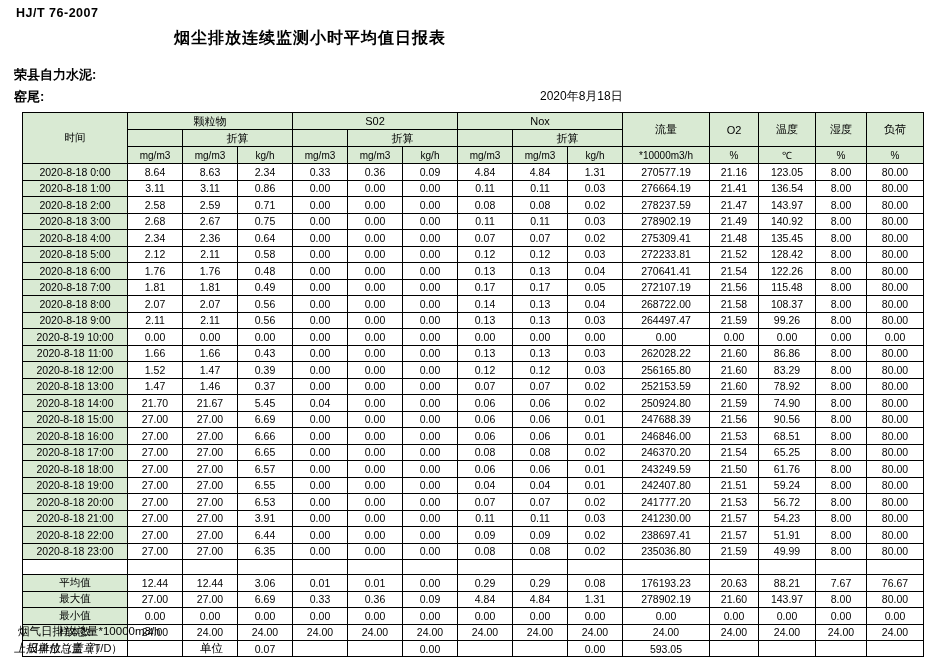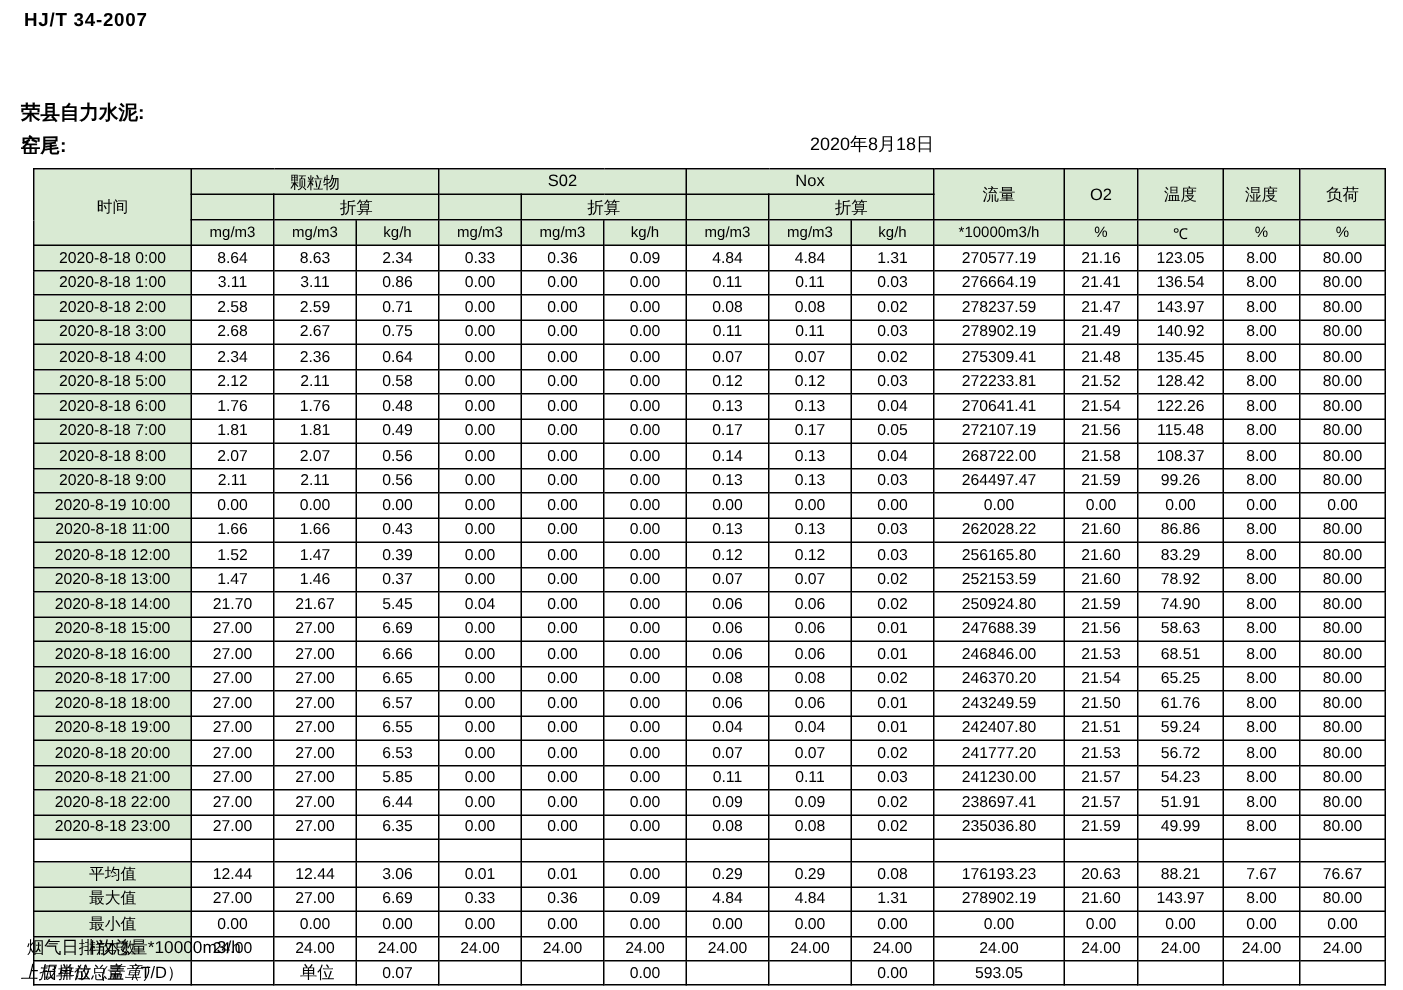--- a/index.html
+++ b/index.html
@@ -157,21 +157,22 @@
   }
   .daily-row td.boxed {
     border: 1px solid #000000;
   }
 </style>
 </head>
 <body>
 
 <div class="page">
 
-  <div class="std-code">HJ/T  34-2007</div>
+  <div class="std-code">HJ/T  76-2007</div>
+  <div class="doc-title">烟尘排放连续监测小时平均值日报表</div>
   <div class="company">荣县自力水泥:</div>
   <div class="source">窑尾:</div>
   <div class="report-date">2020年8月18日</div>
 
   <table class="report">
     <colgroup>
       <col style="width:104px">
       <col style="width:54px">
         <col style="width:54px">
         <col style="width:54px">
@@ -486,21 +487,21 @@
           <td class="num">27.00</td>
           <td class="num">6.69</td>
           <td class="num">0.00</td>
           <td class="num">0.00</td>
           <td class="num">0.00</td>
           <td class="num">0.06</td>
           <td class="num">0.06</td>
           <td class="num">0.01</td>
           <td class="flow">247688.39</td>
           <td class="o2">21.56</td>
-          <td class="temp">58.63</td>
+          <td class="temp">90.56</td>
           <td class="hum">8.00</td>
           <td class="load">80.00</td>
         </tr>
         <tr class="data-row">
           <td class="time-col hdr-green">2020-8-18 16:00</td>
           <td class="num">27.00</td>
           <td class="num">27.00</td>
           <td class="num">6.66</td>
           <td class="num">0.00</td>
           <td class="num">0.00</td>
@@ -579,21 +580,21 @@
           <td class="flow">241777.20</td>
           <td class="o2">21.53</td>
           <td class="temp">56.72</td>
           <td class="hum">8.00</td>
           <td class="load">80.00</td>
         </tr>
         <tr class="data-row">
           <td class="time-col hdr-green">2020-8-18 21:00</td>
           <td class="num">27.00</td>
           <td class="num">27.00</td>
-          <td class="num">5.85</td>
+          <td class="num">3.91</td>
           <td class="num">0.00</td>
           <td class="num">0.00</td>
           <td class="num">0.00</td>
           <td class="num">0.11</td>
           <td class="num">0.11</td>
           <td class="num">0.03</td>
           <td class="flow">241230.00</td>
           <td class="o2">21.57</td>
           <td class="temp">54.23</td>
           <td class="hum">8.00</td>

